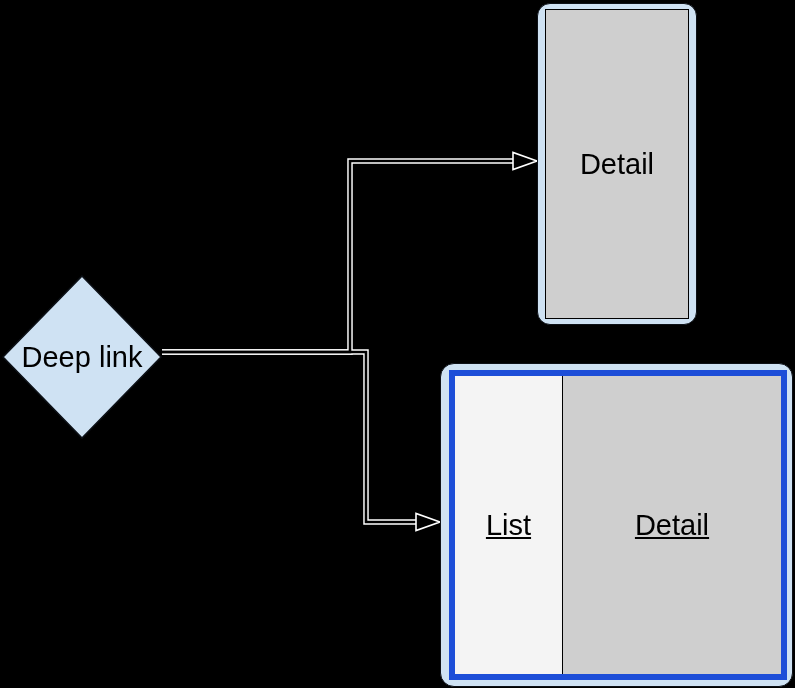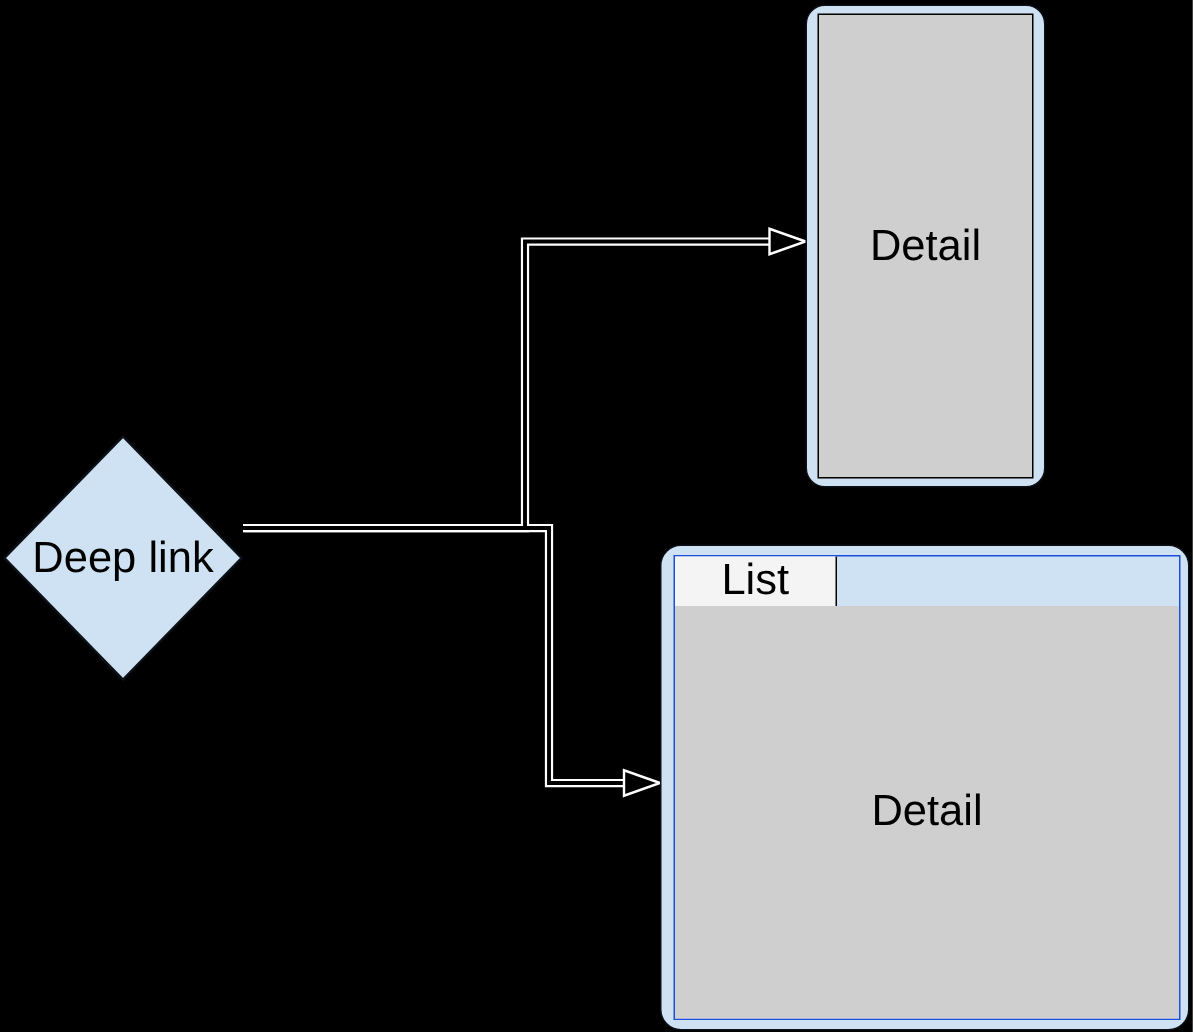--- a/index.html
+++ b/index.html
@@ -10,21 +10,21 @@
     overflow:hidden;
     font-family:"Liberation Sans", sans-serif;
     color:#000000;
   }
   .connector-layer{position:absolute;left:0;top:0;width:795px;height:688px;}
   .halo{fill:none;stroke:#ffffff;stroke-width:5.5;}
   .core{fill:none;stroke:#000000;stroke-width:2.6;}
   .arrowhead{fill:#000000;stroke:#ffffff;stroke-width:1.6;stroke-linejoin:miter;}
 
   .decision{
-    position:absolute;left:2px;top:290px;width:160px;height:164px;
+    position:absolute;left:2px;top:275px;width:160px;height:164px;
   }
   .decision svg{position:absolute;left:0;top:0;}
   .decision .label{
     position:absolute;inset:0;
     display:flex;align-items:center;justify-content:center;text-align:center;
     font-size:29px;line-height:36px;
   }
 
   .phone-frame{
     position:absolute;left:537px;top:3px;width:160px;height:322px;
@@ -38,22 +38,22 @@
     font-size:29px;
   }
 
   .tablet-frame{
     position:absolute;left:440px;top:363px;width:353px;height:324px;
     background:#cfe2f3;border:1px solid #0d1117;border-radius:14px;
     box-sizing:border-box;
   }
   .tablet-screen{
     position:absolute;left:8px;top:6px;right:5px;bottom:6px;
-    border:1px solid #1d4ed8;
-    display:flex;flex-direction:column;align-items:stretch;
+    border:6px solid #1d4ed8;
+    display:flex;flex-direction:row;align-items:stretch;text-decoration:underline;
   }
   .pane-list{
     width:107px;flex:none;background:#f4f4f4;border-right:1px solid #000000;
     display:flex;align-items:center;justify-content:center;
     font-size:29px;
   }
   .pane-detail{
     flex:1;background:#cfcfcf;
     display:flex;align-items:center;justify-content:center;
     font-size:29px;

